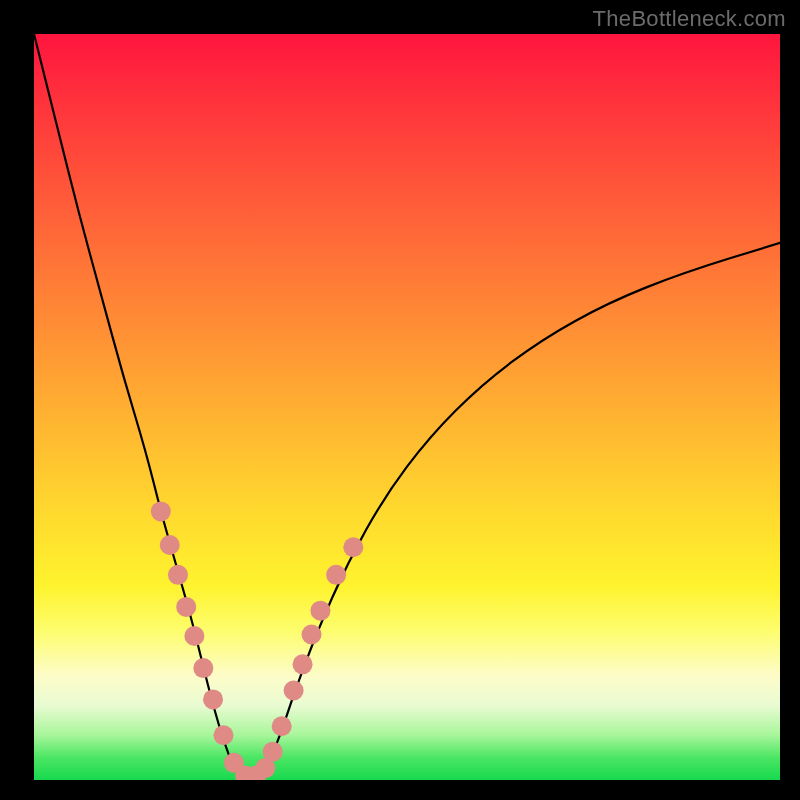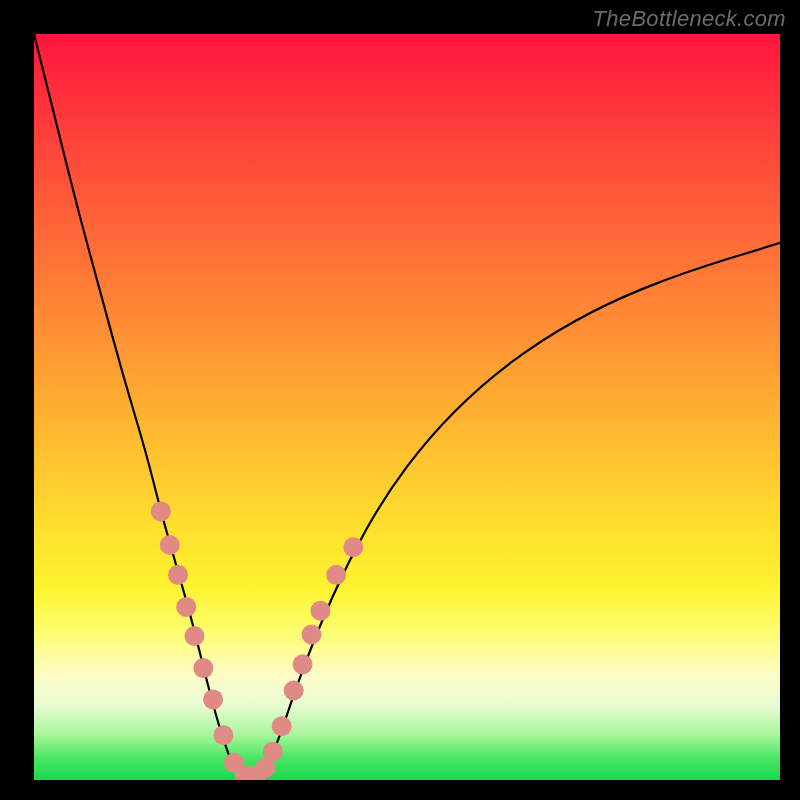--- a/index.html
+++ b/index.html
@@ -11,21 +11,20 @@
     background: #000;
     font-family: Arial, Helvetica, sans-serif;
   }
   .frame {
     position: absolute;
     left: 0;
     top: 0;
     width: 800px;
     height: 800px;
     background: #000;
-    font-style: italic;
   }
   .plot {
     position: absolute;
     left: 34px;
     top: 34px;
     width: 746px;
     height: 746px;
     
     background: linear-gradient(
       to bottom,

